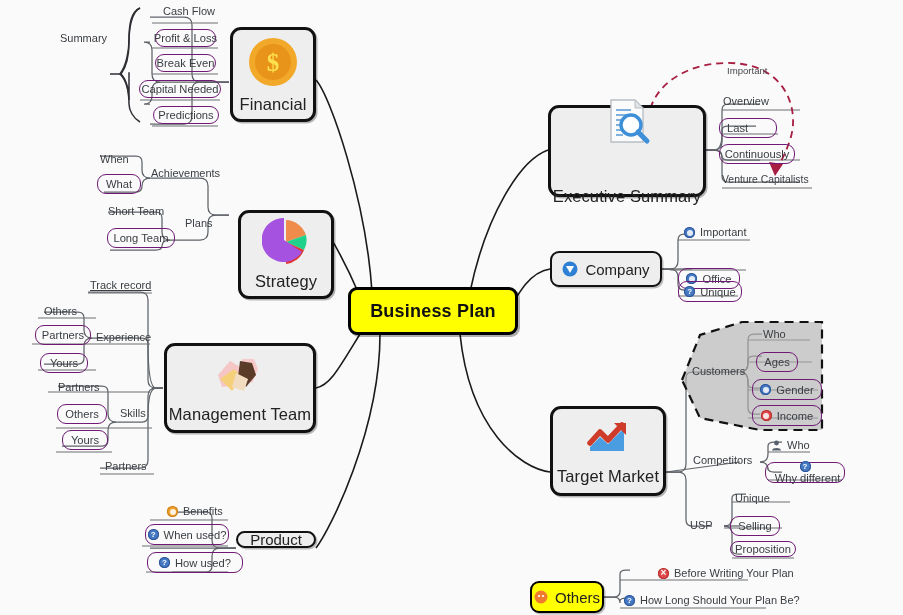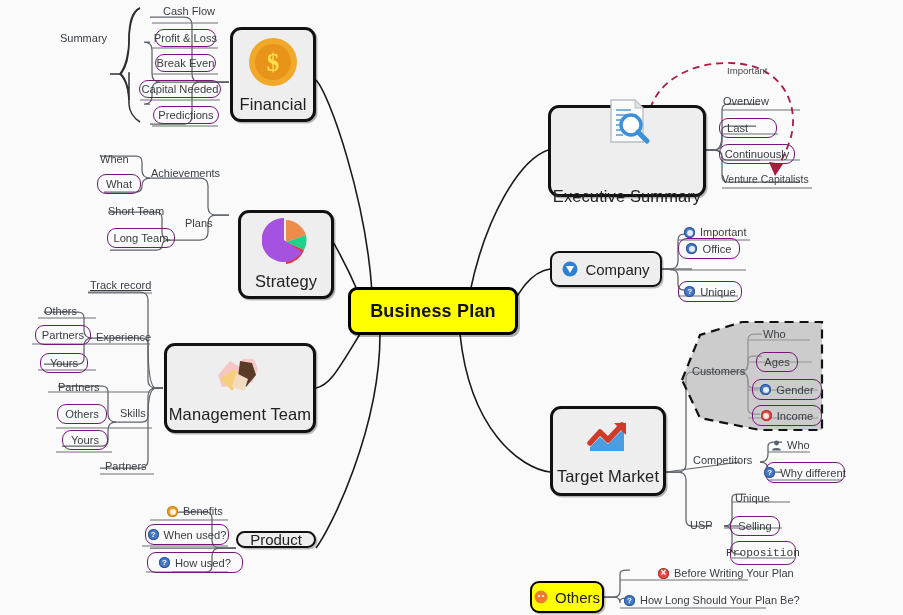--- a/index.html
+++ b/index.html
@@ -449,21 +449,21 @@
     <span>Venture Capitalists</span>
   </div>
   <div class="annot" style="left:727px;top:65px;">
     <span>Important</span>
   </div>
 
   <div class="leaf" style="left:684px;top:227px;">
     <span class="ico blue"></span>
     <span>Important</span>
   </div>
-  <div class="leafbox" style="left:678px;top:238px;width:62px;height:21px;text-align:right;">
+  <div class="leafbox" style="left:678px;top:268px;width:62px;height:21px;text-align:right;">
     <span class="ico blue"></span>
     <span style="margin-left:5px;">Office</span>
   </div>
   <div class="leafbox" style="left:678px;top:281px;width:64px;height:21px;">
     <span class="ico blue q"></span>
     <span style="margin-left:5px;">Unique</span>
   </div>
 
   <div class="leaf" style="left:692px;top:366px;">
     <span>Customers</span>
@@ -488,35 +488,35 @@
   </div>
   <div class="leaf" style="left:771px;top:440px;">
     <span class="personico">
       <svg width="11" height="11" viewBox="0 0 11 11">
         <circle cx="5.5" cy="3" r="2.4" fill="#55606c"></circle>
         <path d="M1 10.5 C1 7.2 10 7.2 10 10.5 Z" fill="#55606c"></path>
       </svg>
     </span>
     <span>Who</span>
   </div>
-  <div class="leafbox" style="left:765px;top:462px;width:80px;height:21px;">
+  <div class="leafbox" style="left:765px;top:462px;width:80px;height:21px;flex-direction:column;">
     <span class="ico blue q"></span>
     <span style="margin-left:5px;">Why different</span>
   </div>
 
   <div class="leaf" style="left:690px;top:520px;">
     <span>USP</span>
   </div>
   <div class="leaf" style="left:735px;top:493px;">
     <span>Unique</span>
   </div>
   <div class="leafbox" style="left:730px;top:516px;width:50px;height:20px;">
     <span>Selling</span>
   </div>
-  <div class="leafbox" style="left:730px;top:541px;width:66px;height:24px;font-family:Liberation Mono, monospace;">
+  <div class="leafbox" style="left:730px;top:541px;width:66px;height:16px;">
     <span>Proposition</span>
   </div>
 
   <div class="leaf" style="left:624px;top:568px;padding-left:34px;">
     <span class="ico red x"></span>
     <span>Before Writing Your Plan</span>
   </div>
   <div class="leaf" style="left:624px;top:595px;">
     <span class="ico blue q"></span>
     <span>How Long Should Your Plan Be?</span>

